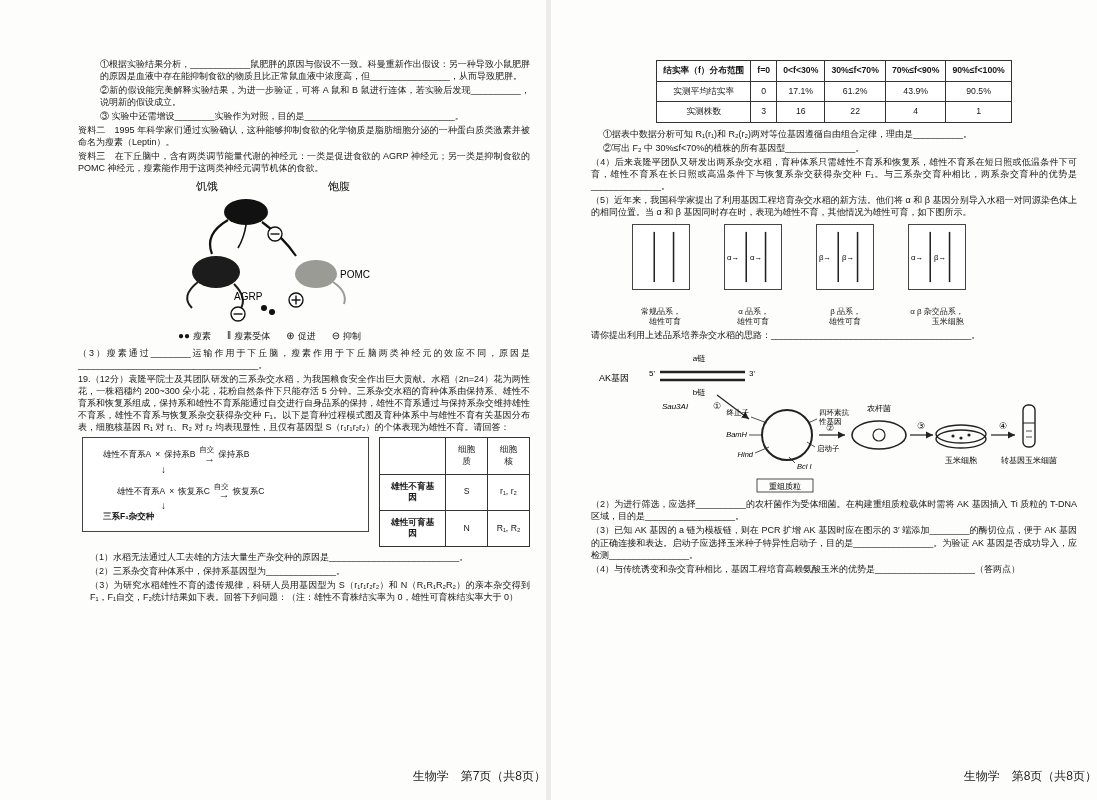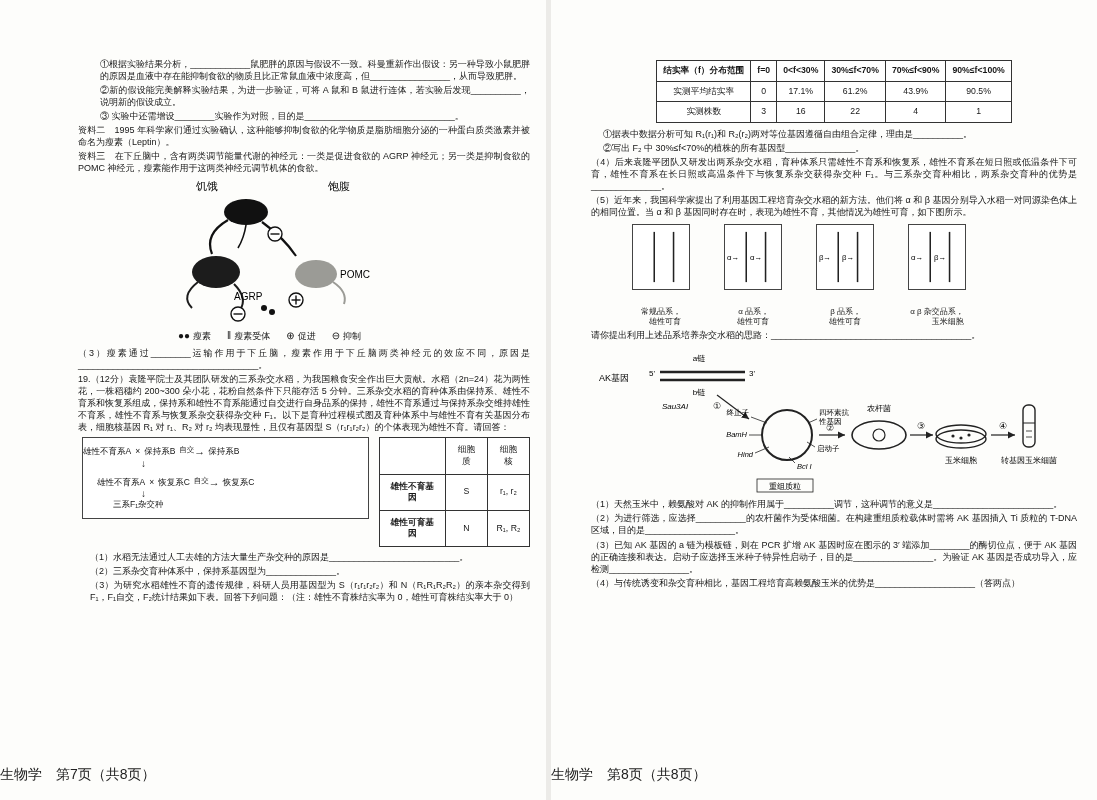--- a/index.html
+++ b/index.html
@@ -5,38 +5,38 @@
   * { margin:0; padding:0; box-sizing:border-box; }
   html,body { width:1097px; height:800px; }
   body { background:#ecebe8; font-family:"Liberation Sans", sans-serif; color:#161616; overflow:hidden; }
   .spread { display:flex; gap:5px; width:1097px; height:800px; }
   .page { position:relative; width:546px; height:800px; background:#fdfdfb; font-size:9px; line-height:1.34; overflow:hidden; }
   .page .inner { padding:58px 16px 30px 78px; }
   .page.right .inner { padding:60px 20px 30px 40px; }
   p.para { text-align:justify; margin-bottom:2px; }
   .ml1 { margin-left:12px; }
   .ml2 { margin-left:22px; }
-  .footer { position:absolute; bottom:16px; left:0; right:0; text-align:left; font-size:14px; color:#222; }
+  .footer { position:absolute; bottom:16px; left:0; right:0; text-align:right; font-size:12px; color:#222; }
 
   
   .figA { margin:2px 0 2px 60px; }
   .legend-row { display:flex; gap:16px; margin:0 0 4px 100px; font-size:9px; align-items:center; }
   .legend-item { display:flex; align-items:center; gap:3px; }
   .legend-glyph { font-size:10px; }
 
   
   .mid-row { display:flex; gap:10px; align-items:flex-start; margin:4px 0 4px 4px; }
-  .breed-box { border:1px solid #444; padding:8px 0; width:296px; font-size:8.5px; background:#fff; }
+  .breed-box { border:1px solid #444; padding:8px 20px; width:296px; font-size:8.5px; background:#fff; }
   .breed-row { display:flex; align-items:center; gap:4px; white-space:nowrap; }
   .breed-row.r2 { margin-left:14px; margin-top:8px; }
-  .selfing { display:inline-flex; align-items:flex-start; line-height:1; }
+  .selfing { display:inline-flex; flex-direction:column; align-items:flex-end; line-height:1; }
   .self-label { font-size:7.5px; margin-bottom:-1px; }
   .self-arrow { font-size:11px; letter-spacing:-1px; }
   .breed-down { margin-left:58px; font-size:10px; line-height:1.1; }
-  .breed-f1 { margin-left:30px; font-weight:normal; }
+  .breed-f1 { font-weight:bold; }
 
   table.tbl { border-collapse:collapse; background:#fff; }
   table.tbl td { border:1px solid #333; text-align:center; padding:4px 6px; font-size:8.7px; }
   table.gene td { padding:6px 8px; }
   table.gene td:first-child { font-weight:bold; }
   table.fert { margin:0 auto 5px auto; }
   table.fert td:first-child { font-weight:normal; }
   table.fert tr:first-child td { font-weight:bold; }
 
   
@@ -342,21 +342,20 @@
           <g>
             <rect x="426" y="62" width="12" height="42" rx="5" fill="none" stroke="#222" stroke-width="1.4"></rect>
             <line x1="426" y1="80" x2="438" y2="80" stroke="#222" stroke-width="1"></line>
             <line x1="429" y1="88" x2="435" y2="88" stroke="#222" stroke-width="0.8"></line>
             <line x1="429" y1="94" x2="435" y2="94" stroke="#222" stroke-width="0.8"></line>
           </g>
           <text x="432" y="120" font-size="8" text-anchor="middle">转基因玉米细菌</text>
         </svg>
       </div>
 
-      <p class="para">（1）天然玉米中，赖氨酸对 AK 的抑制作用属于__________调节，这种调节的意义是________________________。</p>
       <p class="para">（2）为进行筛选，应选择__________的农杆菌作为受体细菌。在构建重组质粒载体时需将 AK 基因插入 Ti 质粒的 T-DNA 区域，目的是__________________。</p>
       <p class="para">（3）已知 AK 基因的 a 链为模板链，则在 PCR 扩增 AK 基因时应在图示的 3′ 端添加________的酶切位点，便于 AK 基因的正确连接和表达。启动子应选择玉米种子特异性启动子，目的是________________。为验证 AK 基因是否成功导入，应检测________________。</p>
       <p class="para">（4）与传统诱变和杂交育种相比，基因工程培育高赖氨酸玉米的优势是____________________（答两点）</p>
 
     </div>
     <div class="footer">生物学　第8页（共8页）</div>
   </div>
 
 </div>
 

